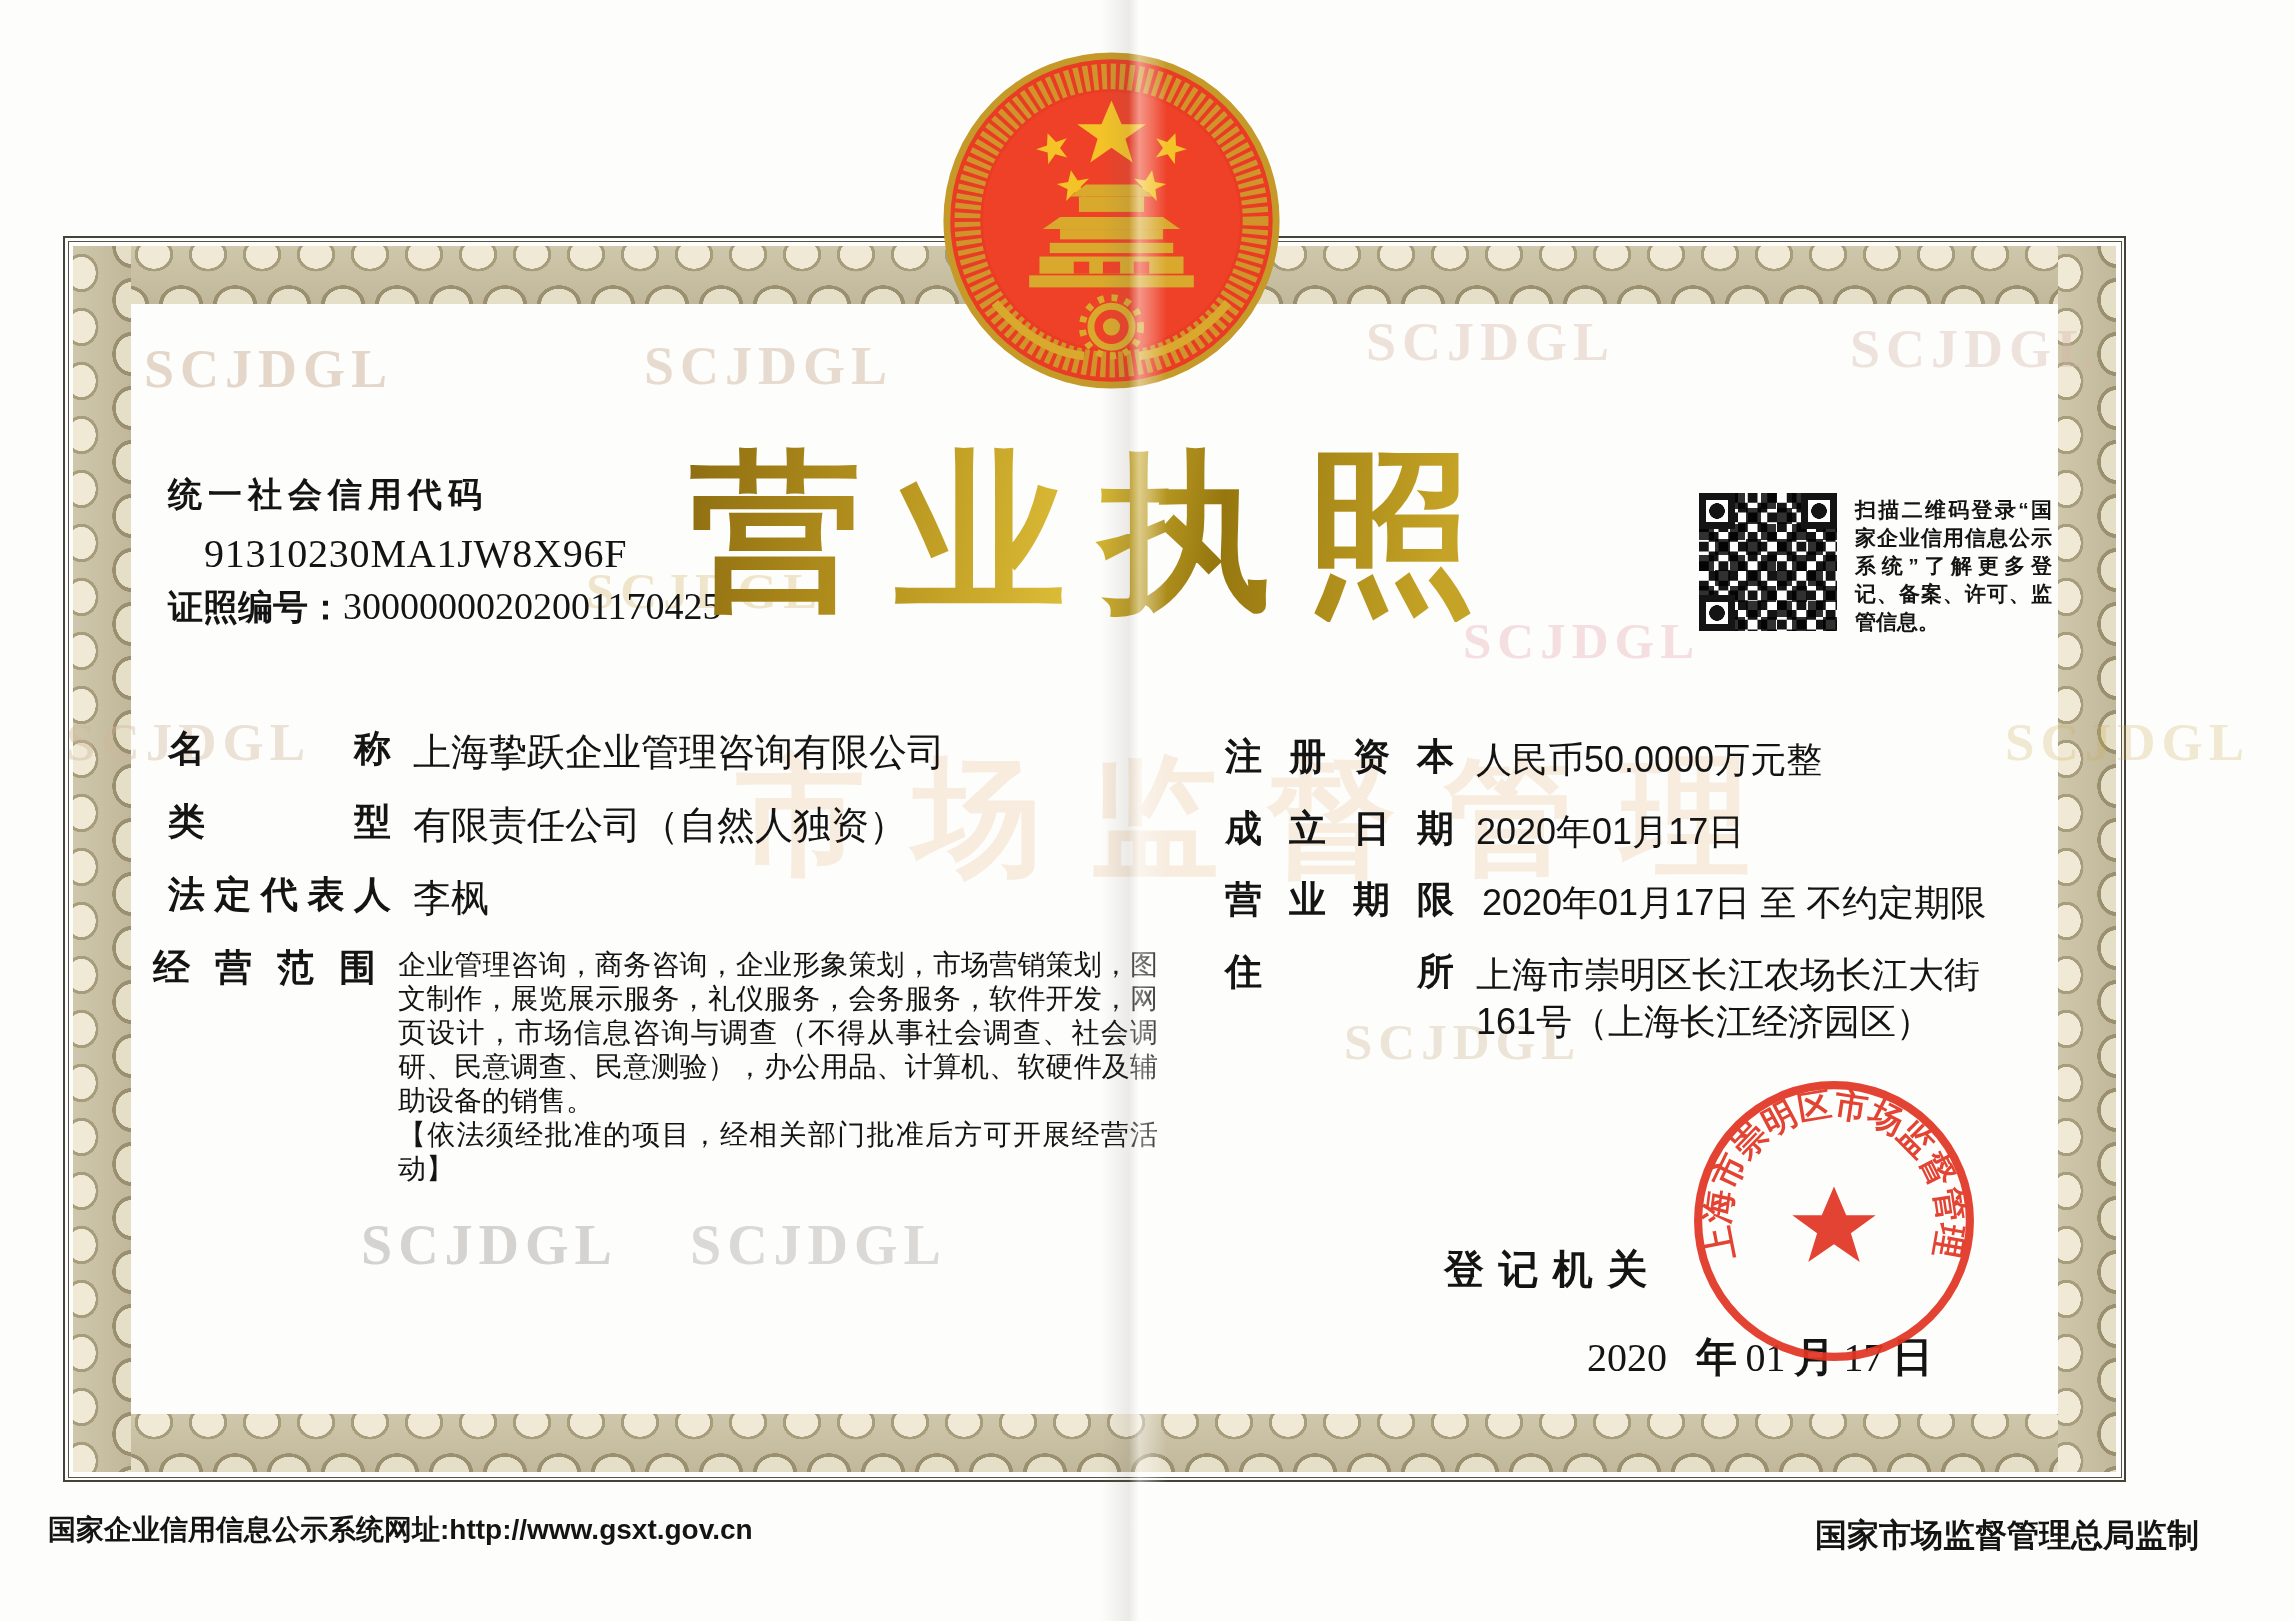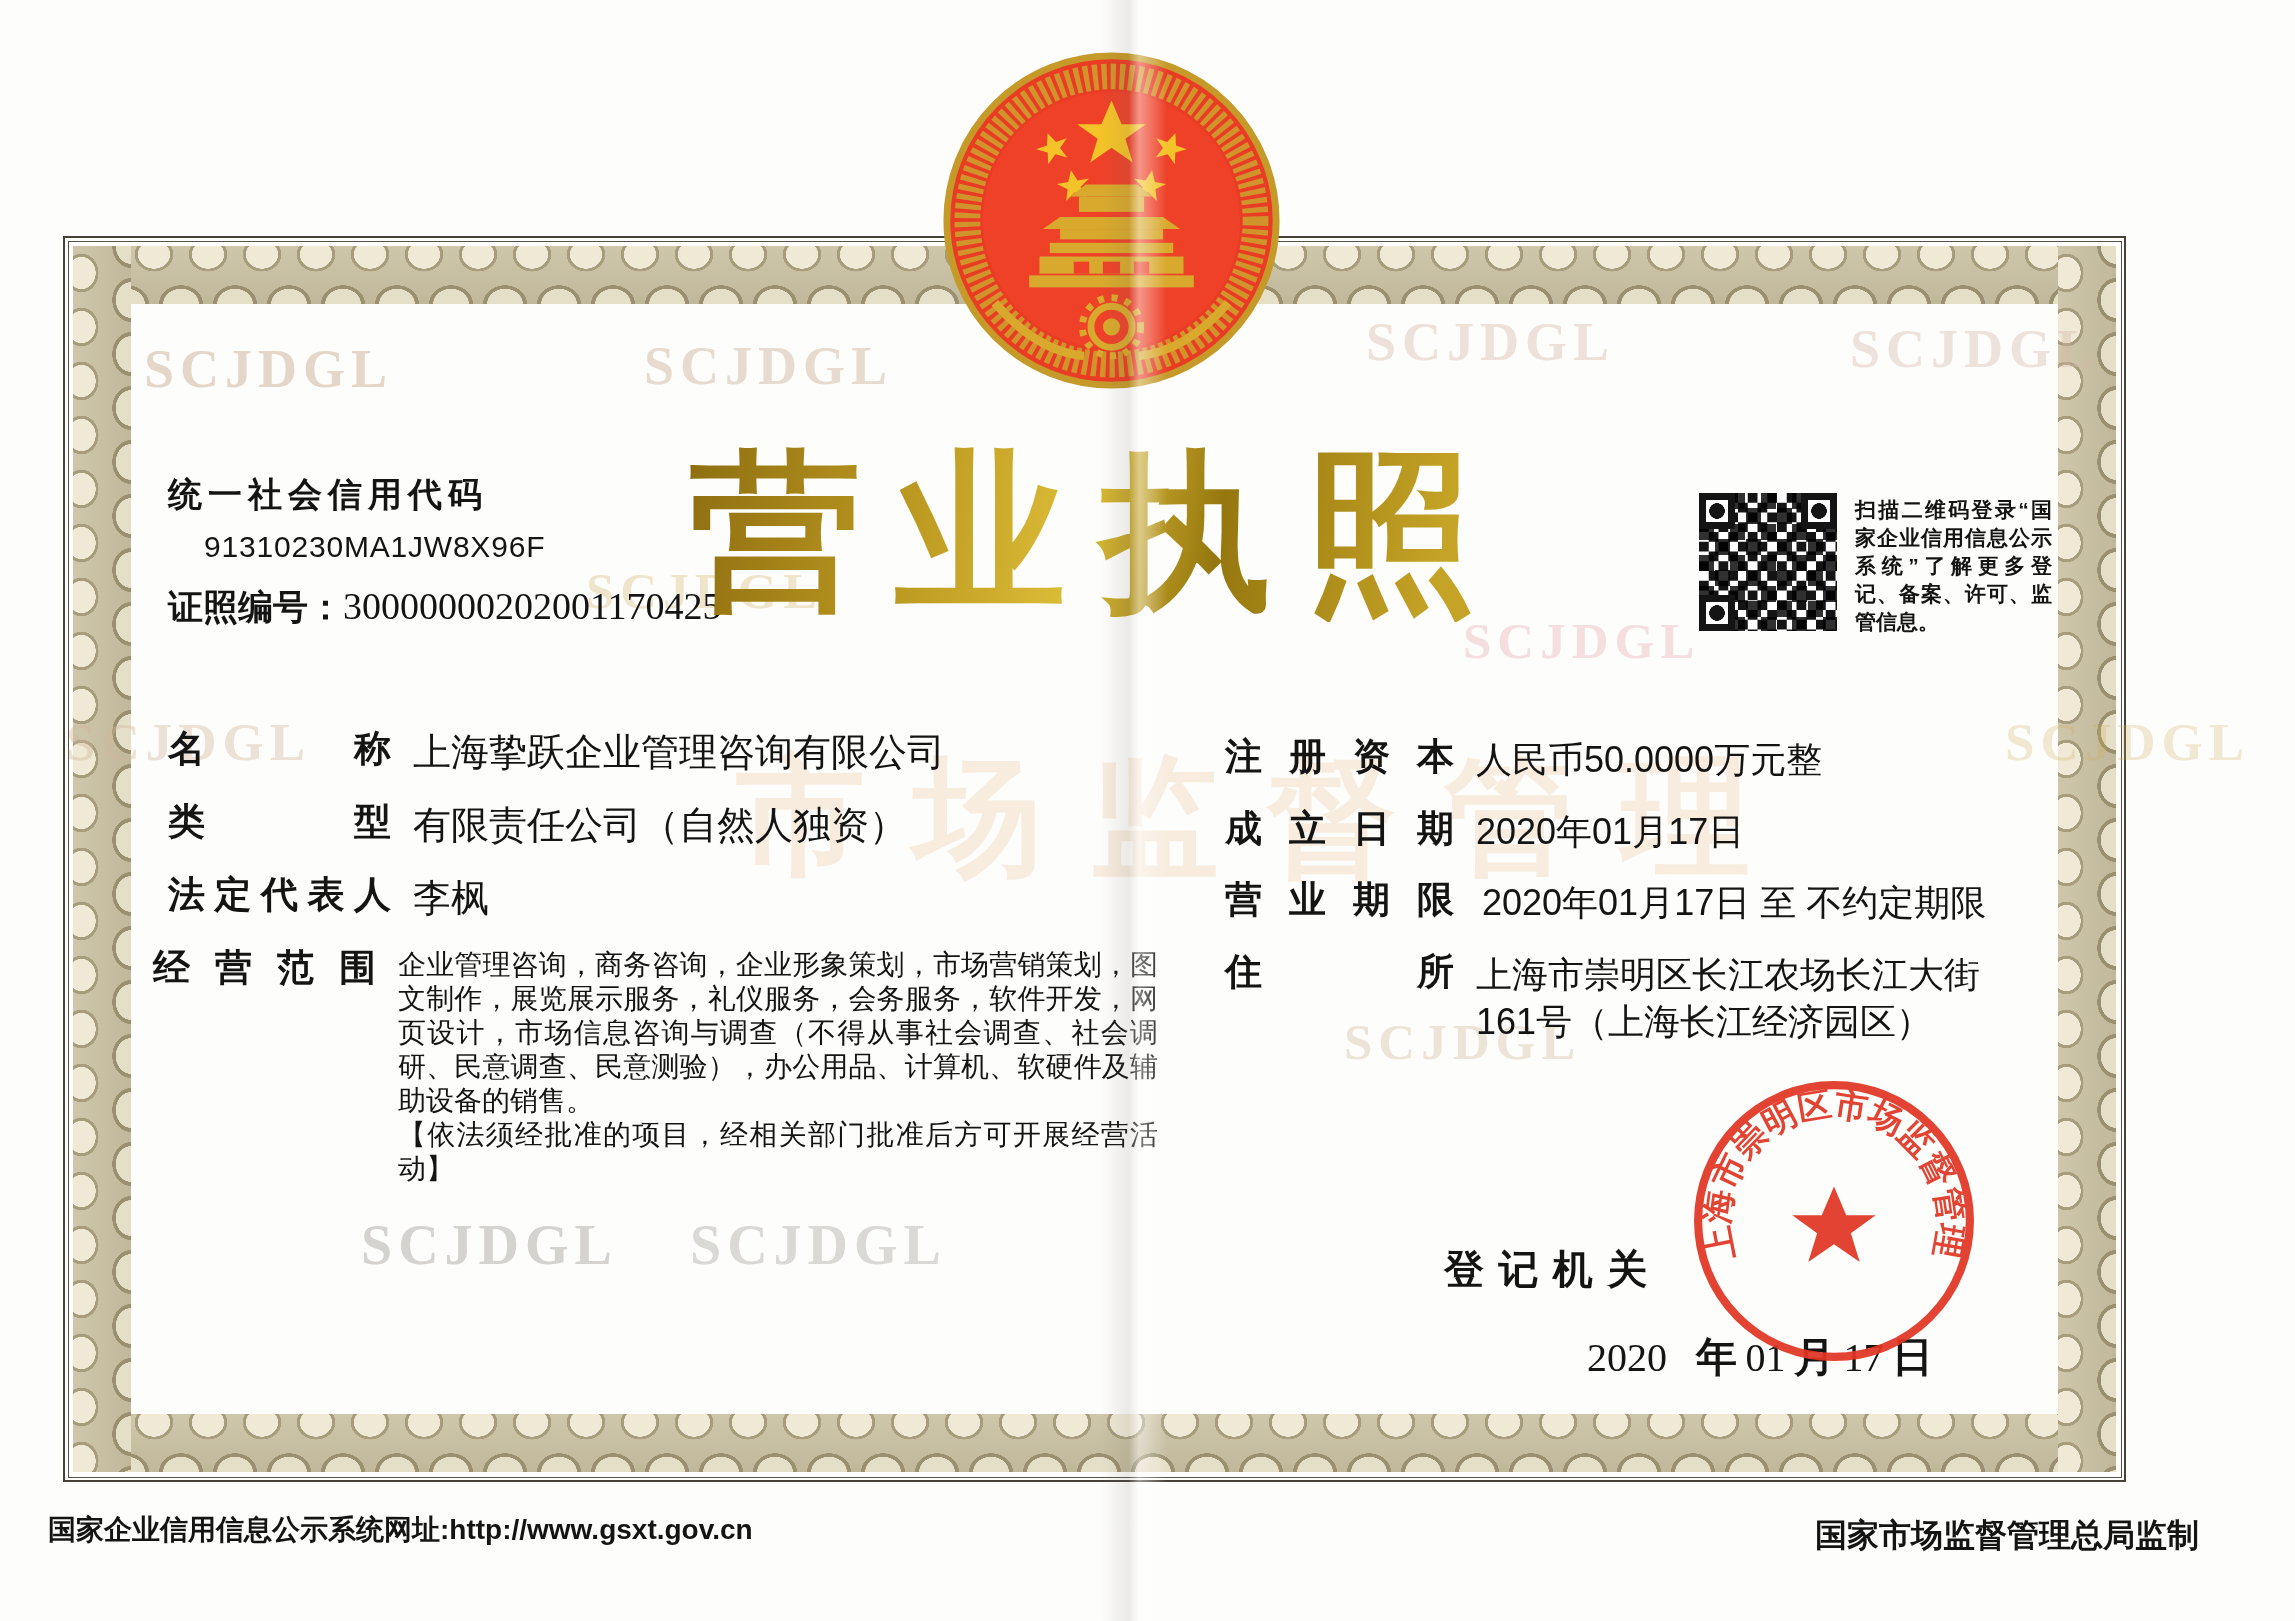--- a/index.html
+++ b/index.html
@@ -24,21 +24,21 @@
   .band-right{right:7.6px;top:7.6px;bottom:7.6px;width:58px;}
 
   
   .wm{position:absolute;font-family:"Liberation Serif",serif;font-weight:bold;letter-spacing:6px;pointer-events:none;z-index:1;}
   .wm-big{font-family:"Liberation Sans",sans-serif;font-weight:bold;}
   .fold{position:absolute;left:1101px;top:0;width:66px;height:100%;z-index:7;pointer-events:none;
         background:linear-gradient(90deg,rgba(0,0,0,0) 0%,rgba(110,104,96,.13) 42%,rgba(255,255,255,.45) 58%,rgba(0,0,0,0) 100%);}
 
   
   .cc-label{position:absolute;left:168px;top:472px;font-size:34px;font-weight:bold;letter-spacing:6px;z-index:3;}
-  .cc-code{position:absolute;left:168px;top:530px;font-size:30px;font-family:Liberation Sans, sans-serif;letter-spacing:0.8px;z-index:3;margin-left:36px;}
+  .cc-code{position:absolute;left:168px;top:530px;font-size:40px;font-family:Liberation Serif, serif;letter-spacing:0.8px;z-index:3;margin-left:36px;}
   .lic-row{position:absolute;left:168px;top:584px;z-index:3;white-space:nowrap;}
   .lic-label{font-size:35px;font-weight:bold;}
   .lic-no{font-size:38px;font-family:"Liberation Serif",serif;}
 
   .doc-title{position:absolute;left:620px;top:442px;width:960px;text-align:center;z-index:3;
       font-size:171px;font-weight:bold;letter-spacing:34px;line-height:1.05;color:#a8871c;
       background:linear-gradient(100deg,#8a6a10 5%,#bb9820 30%,#dcbd37 48%,#96770f 62%,#c5a326 85%);
       -webkit-background-clip:text;background-clip:text;-webkit-text-fill-color:transparent;}
 
   

